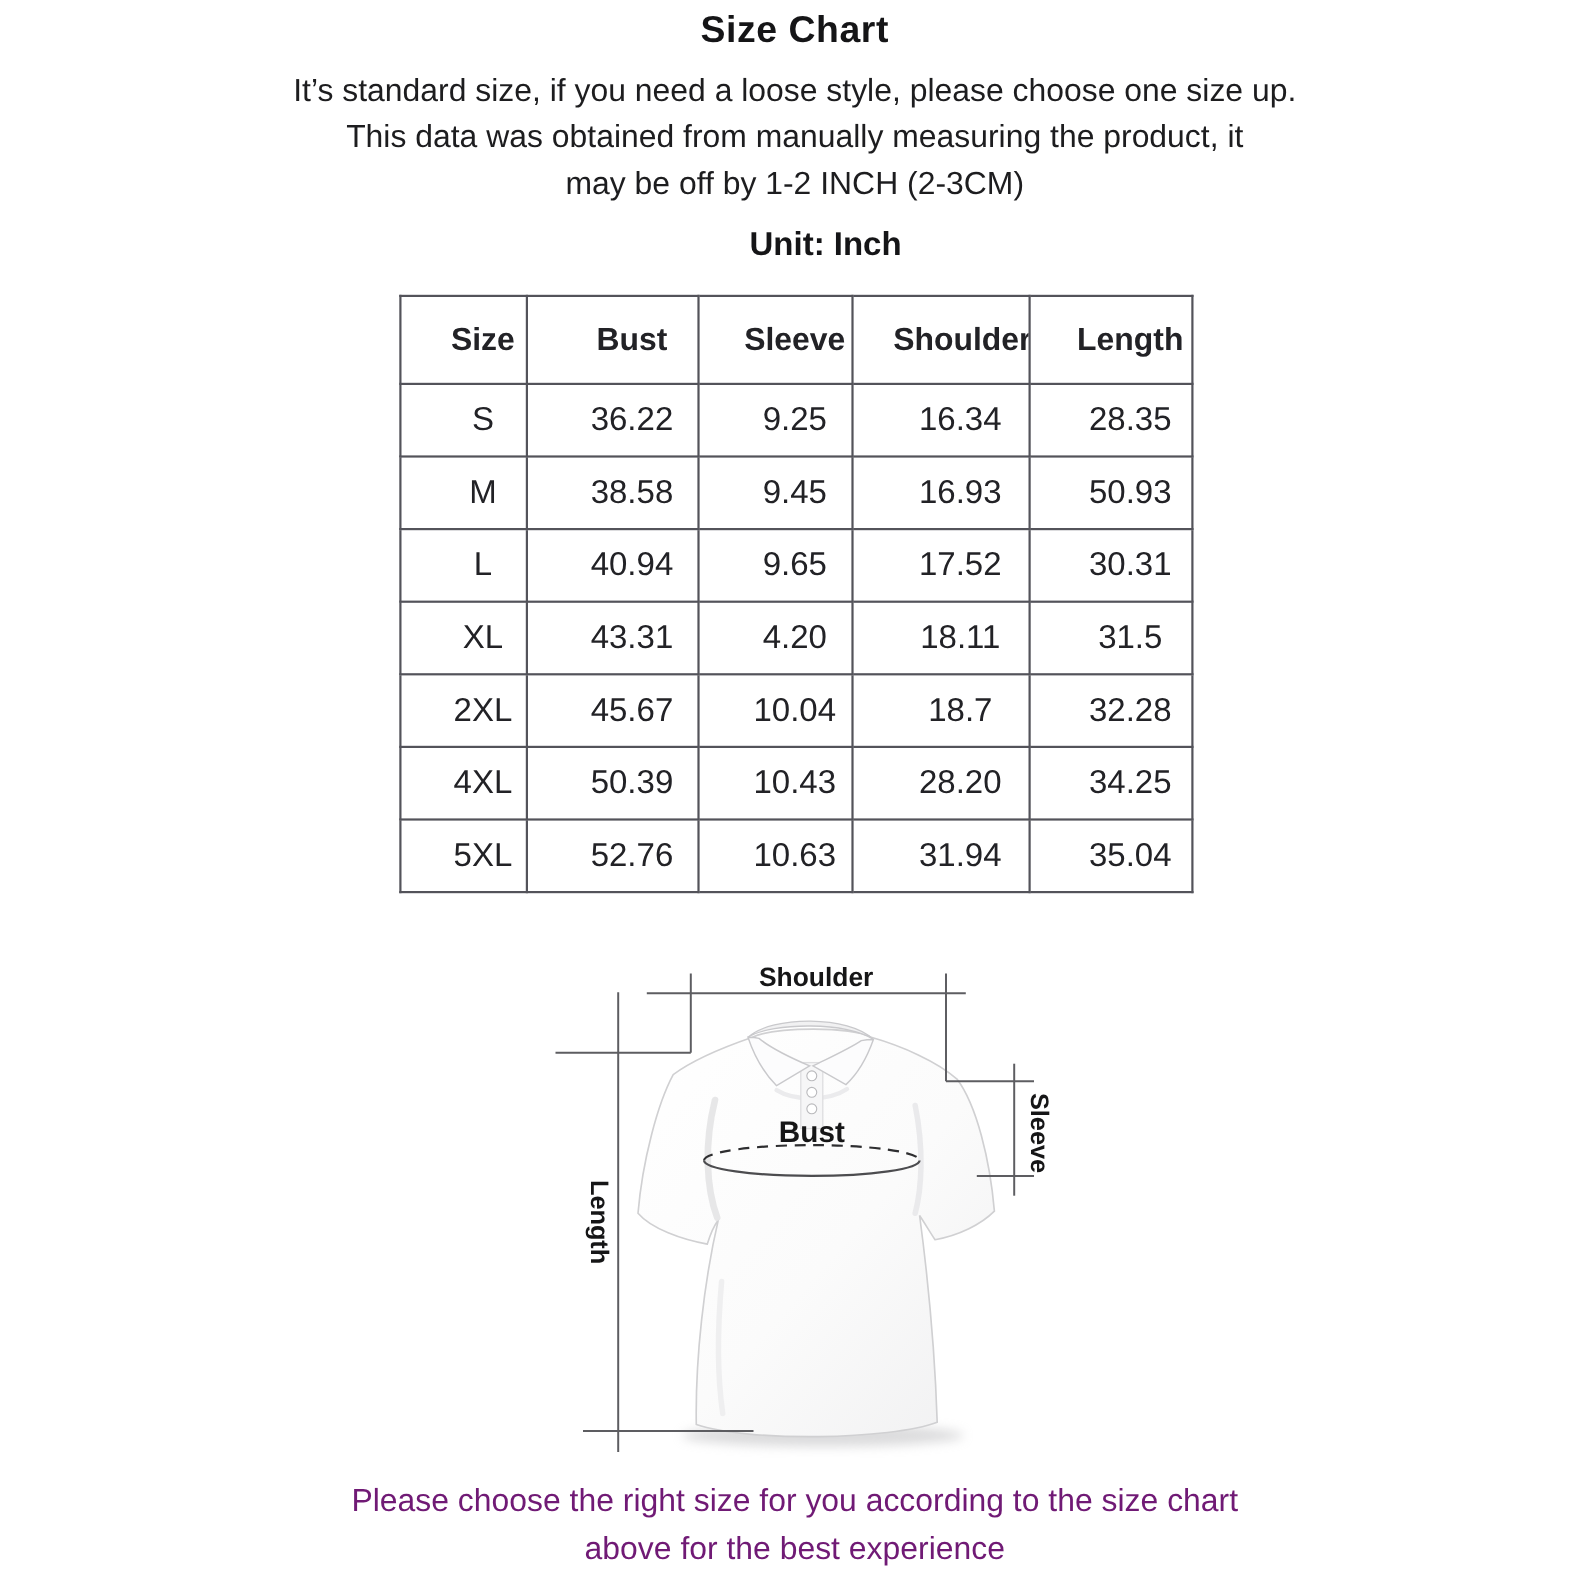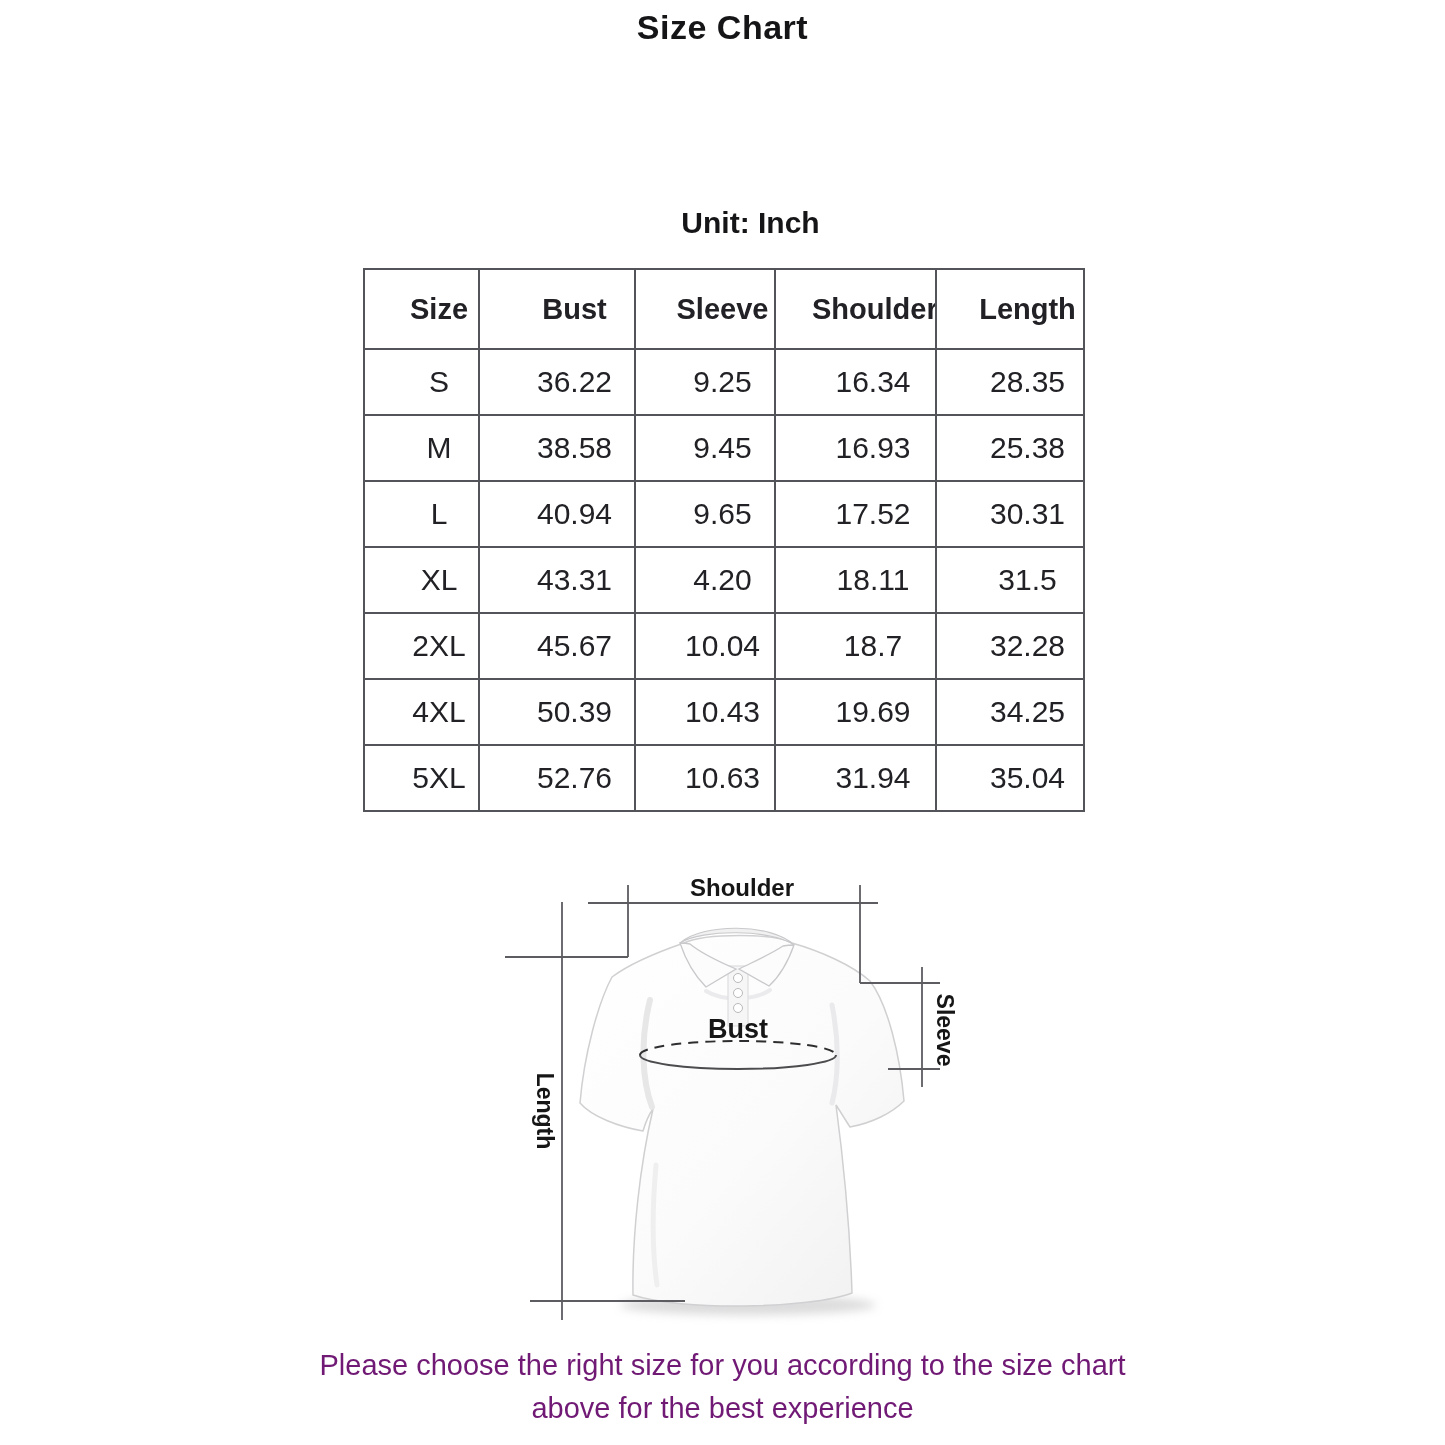--- a/index.html
+++ b/index.html
@@ -46,20 +46,25 @@
     color:#701a75;
   }
 </style>
 </head>
 <body>
 
 <div class="page">
 
   <div class="center-text title">Size Chart</div>
 
+  <div class="center-text subtitle">
+    <div>It’s standard size, if you need a loose style, please choose one size up.</div>
+    <div>This data was obtained from manually measuring the product, it</div>
+    <div>may be off by 1-2 INCH (2-3CM)</div>
+  </div>
 
   <div class="center-text unit">Unit: Inch</div>
 
   <table class="size-table">
     <colgroup>
       <col style="width:115px">
         <col style="width:156px">
         <col style="width:140px">
         <col style="width:161px">
         <col style="width:148px">
@@ -79,21 +84,21 @@
           <td>36.22</td>
           <td>9.25</td>
           <td>16.34</td>
           <td>28.35</td>
         </tr>
         <tr>
           <td>M</td>
           <td>38.58</td>
           <td>9.45</td>
           <td>16.93</td>
-          <td>25.38</td>
+          <td>50.93</td>
         </tr>
         <tr>
           <td>L</td>
           <td>40.94</td>
           <td>9.65</td>
           <td>17.52</td>
           <td>30.31</td>
         </tr>
         <tr>
           <td>XL</td>
@@ -106,21 +111,21 @@
           <td>2XL</td>
           <td>45.67</td>
           <td>10.04</td>
           <td>18.7</td>
           <td>32.28</td>
         </tr>
         <tr>
           <td>4XL</td>
           <td>50.39</td>
           <td>10.43</td>
-          <td>19.69</td>
+          <td>28.20</td>
           <td>34.25</td>
         </tr>
         <tr>
           <td>5XL</td>
           <td>52.76</td>
           <td>10.63</td>
           <td>31.94</td>
           <td>35.04</td>
         </tr>
       </tbody>

